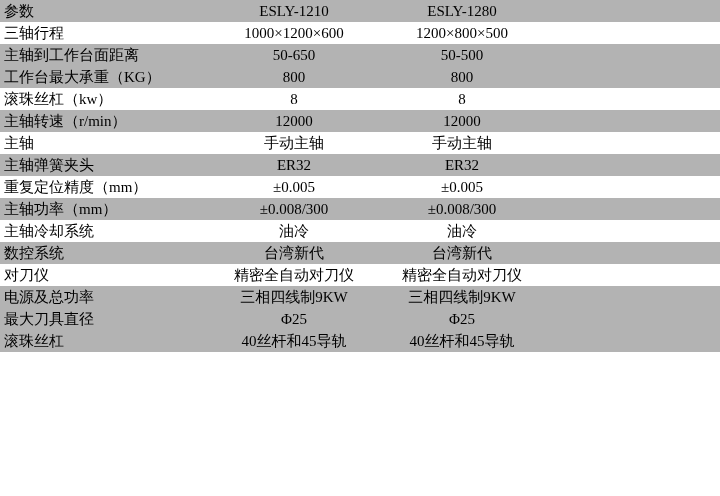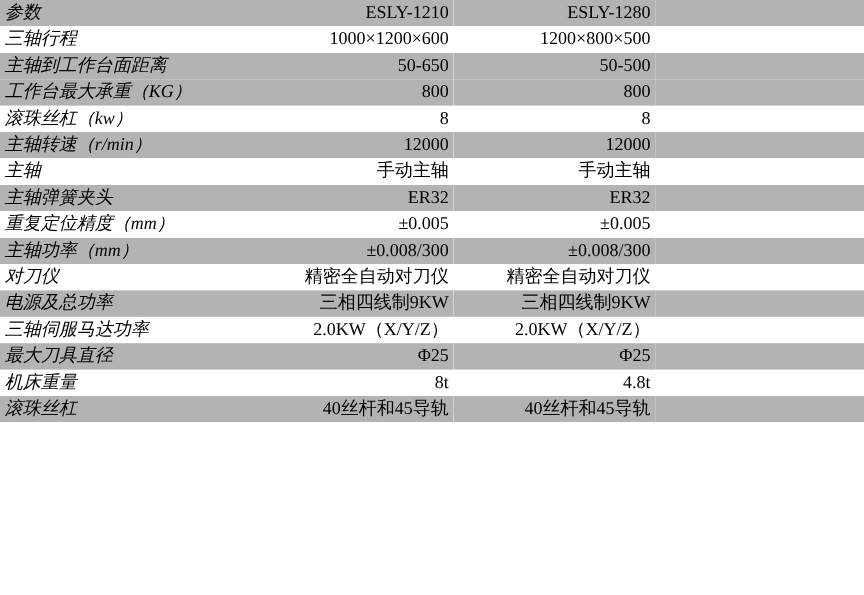--- a/index.html
+++ b/index.html
@@ -32,24 +32,23 @@
     border: 0;
     overflow: hidden;
     white-space: nowrap;
   }
   .row-a td { background: #ffffff; margin-top: 48px; }
   .row-b td { background: #b3b3b3; }
 
   td.param {
     text-align: left;
     padding-left: 6px;
-    font-style: italic;
   }
   td.val {
-    text-align: right;
+    text-align: center;
   }
   td.pad {
     text-align: center;
   }
   
   td.param, td.val {
     box-sizing: border-box;
   }
   .row-a td.val, .row-a td.param, .row-a td.pad { background: #ffffff; }
 </style>
@@ -118,47 +117,47 @@
         <td class="val">±0.005</td>
         <td class="pad"></td>
       </tr>
       <tr class="row-b">
         <td class="param">主轴功率（mm）</td>
         <td class="val">±0.008/300</td>
         <td class="val">±0.008/300</td>
         <td class="pad"></td>
       </tr>
       <tr class="row-a">
+        <td class="param">主轴冷却系统</td>
+        <td class="val">油冷</td>
+        <td class="val">油冷</td>
+        <td class="pad"></td>
+      </tr>
+      <tr class="row-b">
+        <td class="param">数控系统</td>
+        <td class="val">台湾新代</td>
+        <td class="val">台湾新代</td>
+        <td class="pad"></td>
+      </tr>
+      <tr class="row-a">
         <td class="param">对刀仪</td>
         <td class="val">精密全自动对刀仪</td>
         <td class="val">精密全自动对刀仪</td>
         <td class="pad"></td>
       </tr>
       <tr class="row-b">
         <td class="param">电源及总功率</td>
         <td class="val">三相四线制9KW</td>
         <td class="val">三相四线制9KW</td>
         <td class="pad"></td>
       </tr>
-      <tr class="row-a">
-        <td class="param">三轴伺服马达功率</td>
-        <td class="val">2.0KW（X/Y/Z）</td>
-        <td class="val">2.0KW（X/Y/Z）</td>
-        <td class="pad"></td>
-      </tr>
       <tr class="row-b">
         <td class="param">最大刀具直径</td>
         <td class="val">Φ25</td>
         <td class="val">Φ25</td>
-        <td class="pad"></td>
-      </tr>
-      <tr class="row-a">
-        <td class="param">机床重量</td>
-        <td class="val">8t</td>
-        <td class="val">4.8t</td>
         <td class="pad"></td>
       </tr>
       <tr class="row-b">
         <td class="param">滚珠丝杠</td>
         <td class="val">40丝杆和45导轨</td>
         <td class="val">40丝杆和45导轨</td>
         <td class="pad"></td>
       </tr>
     </tbody>
 </table>

